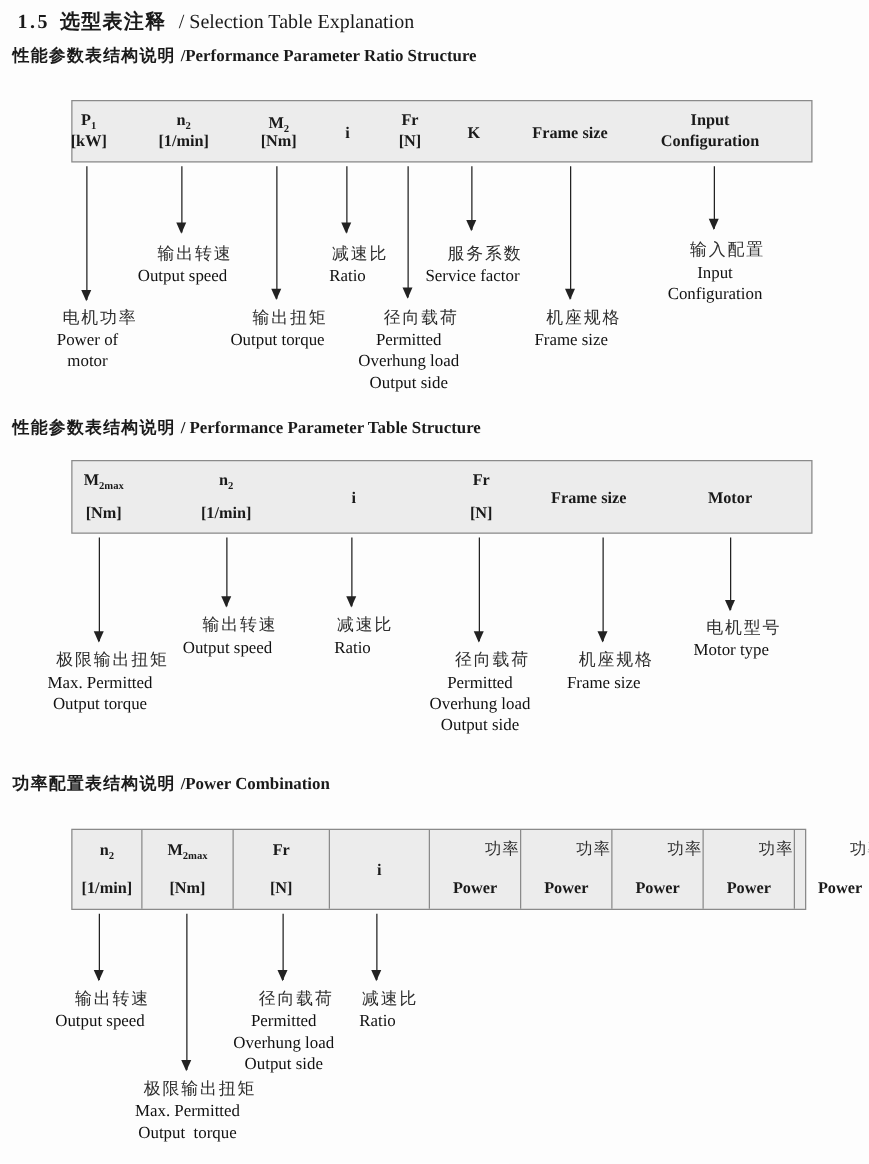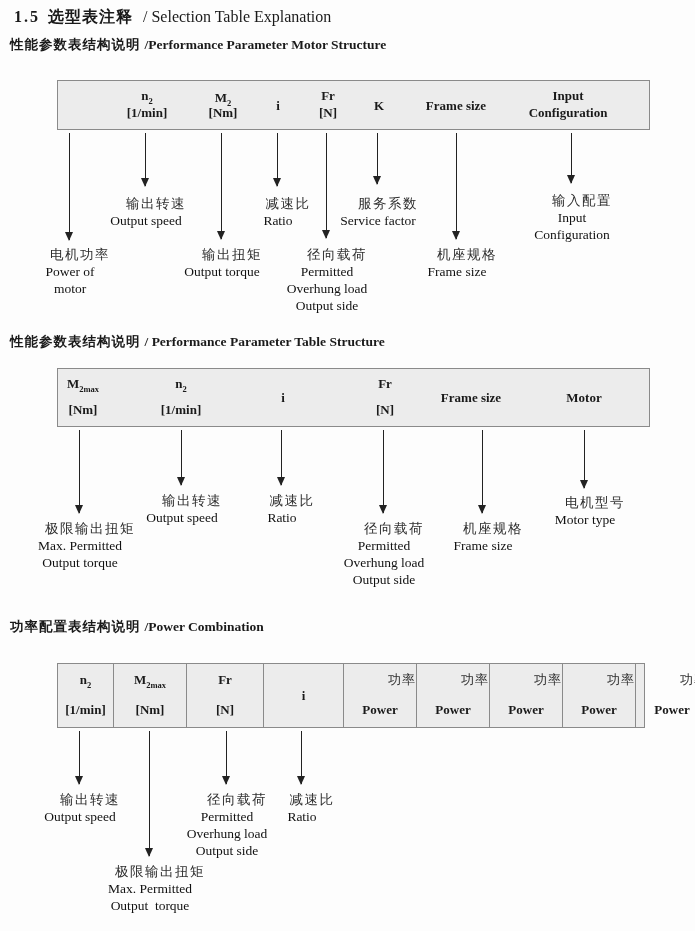--- a/index.html
+++ b/index.html
@@ -41,23 +41,27 @@
 <div class="page">
 
   <div class="doc-title">
     <span class="t-num">1.5</span>
     <span class="t-zh">选型表注释</span>
     <span class="t-en">/ Selection Table Explanation</span>
   </div>
 
   <div class="section">
     <h2 class="sec-heading" style="top:36px;">
-      <span class="h-zh">性能参数表结构说明</span><span class="h-en">/Performance Parameter Motor Structure</span>
+      <span class="h-zh">性能参数表结构说明</span><span class="h-en">/Performance Parameter Ratio Structure</span>
     </h2>
     <div class="header-box" style="left:57px;top:80px;width:593px;height:50px;">
+        <div class="cell two" style="left: -53px;">
+          <div class="cell-line"><span>P</span><sub>1</sub></div>
+          <div class="cell-line"><span>[kW]</span></div>
+        </div>
         <div class="cell two" style="left: 23px;">
           <div class="cell-line"><span>n</span><sub>2</sub></div>
           <div class="cell-line"><span>[1/min]</span></div>
         </div>
         <div class="cell two" style="left: 99px; justify-content: flex-end;">
           <div class="cell-line"><span>M</span><sub>2</sub></div>
           <div class="cell-line"><span>[Nm]</span></div>
         </div>
         <div class="cell one" style="left: 154px;">
           <div class="cell-line"><span>i</span></div>

